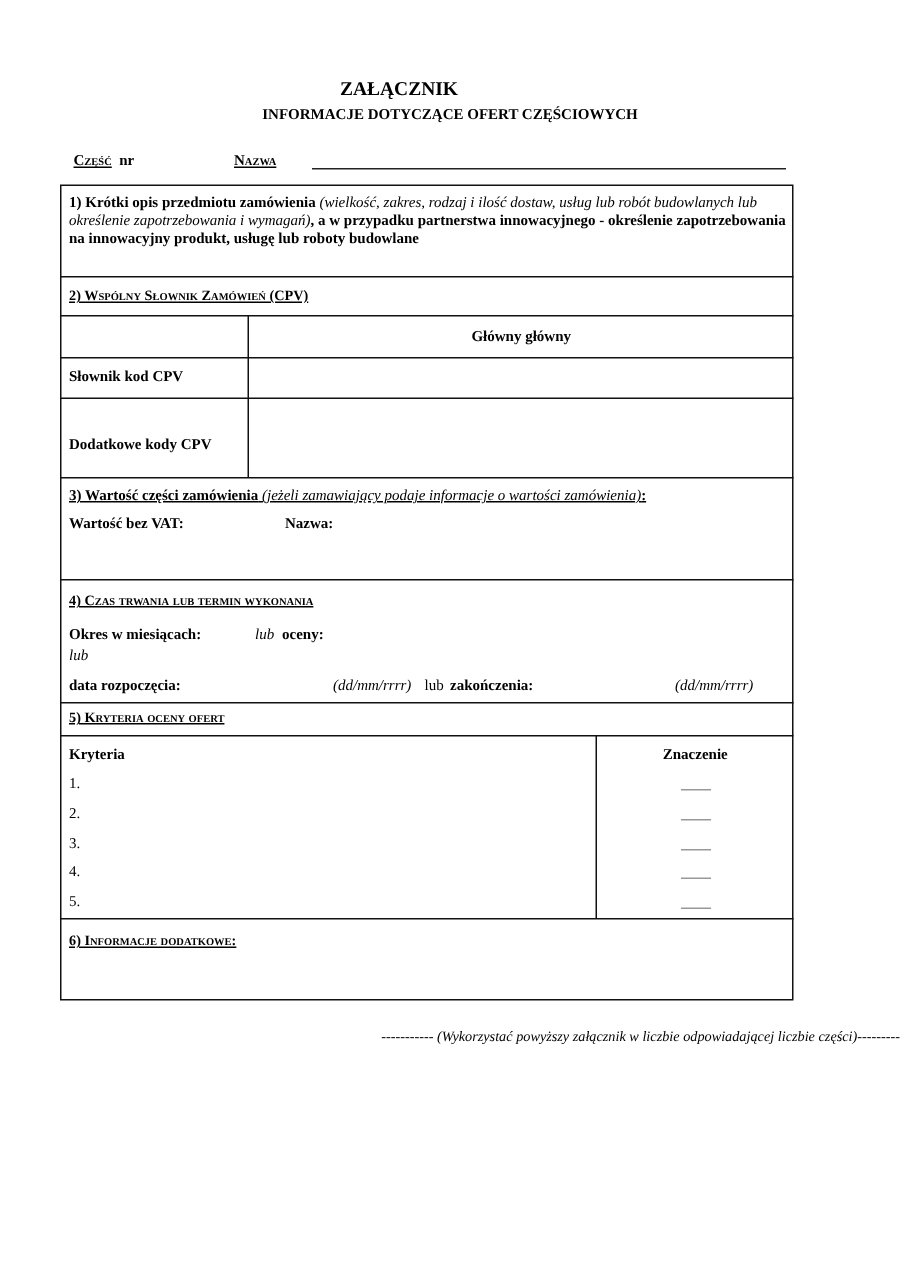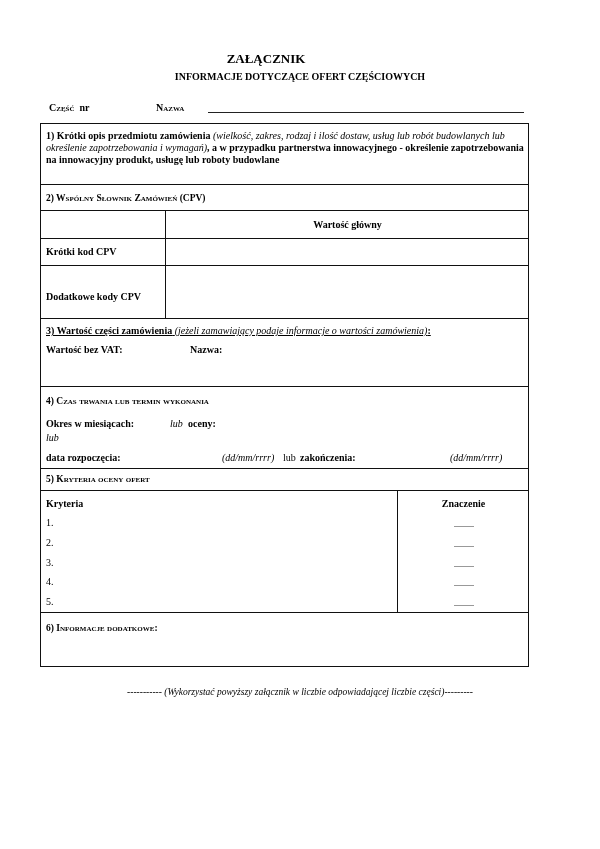--- a/index.html
+++ b/index.html
@@ -1,21 +1,21 @@
 <!DOCTYPE html>
 <html><head>
 <meta charset="utf-8">
 <style>
   html, body { margin:0; padding:0; background:#ffffff; }
   body { width:600px; height:849px; position:relative; overflow:hidden;
          font-family:"Liberation Serif", "DejaVu Serif", serif; color:#000; }
   .abs { position:absolute; }
   .b { font-weight:bold; }
   .i { font-style:italic; }
-  .sc { font-variant:small-caps; font-weight:bold; }
+  .sc { font-variant:small-caps; font-weight:bold;text-decoration:underline; }
   .title { left:0; width:532px; text-align:center; top:51px; font-size:13px; font-weight:bold; padding-left:-10px; }
   .subtitle { left:0; width:600px; text-align:center; top:71px; font-size:10px; font-weight:bold; }
   .fs10 { font-size:10px; line-height:12px; }
   .fs9 { font-size:9.5px; line-height:12px; }
   .hline { position:absolute; height:0; border-top:1.5px solid #111; }
   .vline { position:absolute; width:0; border-left:1.5px solid #111; }
   .frame { position:absolute; left:40px; top:123px; width:489px; height:544px; border:1.5px solid #111; box-sizing:border-box; }
   .blank { position:absolute; height:0; border-top:1px solid #999; width:20px; }
   .nazwa-line { position:absolute; left:208px; top:112px; width:316px; border-top:1px solid #222; }
 </style>
@@ -37,23 +37,23 @@
 <div class="abs fs10" style="left:46px; top:130px; width:478px;">
   <span class="b">1) Krótki opis przedmiotu zamówienia</span>
   <span class="i">(wielkość, zakres, rodzaj i ilość dostaw, usług lub robót budowlanych lub określenie zapotrzebowania i wymagań)</span><span class="b">, a w przypadku partnerstwa innowacyjnego - określenie zapotrzebowania na innowacyjny produkt, usługę lub roboty budowlane</span>
 </div>
 <div class="abs" style="left:40px; top:172px; width:489px; height:12px;"></div>
 <div class="hline" style="left:40px; top:184px; width:489px;"></div>
 
 <div class="abs fs9 sc" style="left:46px; top:192px;">2) Wspólny Słownik Zamówień (CPV)</div>
 <div class="hline" style="left:40px; top:210px; width:489px;"></div>
 <div class="vline" style="left:165px; top:210px; height:108px;"></div>
-<div class="abs fs10 b" style="left:166px; width:363px; text-align:center; top:219px;">Wartość główny</div>
+<div class="abs fs10 b" style="left:166px; width:363px; text-align:center; top:219px;">Główny główny</div>
 <div class="hline" style="left:40px; top:238px; width:489px;"></div>
-<div class="abs fs10 b" style="left:46px; top:246px;">Krótki kod CPV</div>
+<div class="abs fs10 b" style="left:46px; top:246px;">Słownik kod CPV</div>
 <div class="abs" style="left:167px; top:239px; width:361px; height:26px;"></div>
 <div class="hline" style="left:40px; top:265px; width:489px;"></div>
 <div class="abs fs10 b" style="left:46px; top:291px;">Dodatkowe kody CPV</div>
 <div class="abs" style="left:167px; top:266px; width:361px; height:52px;"></div>
 <div class="hline" style="left:40px; top:318px; width:489px;"></div>
 
 <div class="abs fs10" style="left:46px; top:325px;text-decoration:underline;">
   <span class="b">3) Wartość części zamówienia</span>
   <span class="i">(jeżeli zamawiający podaje informacje o wartości zamówienia)</span><span class="b">:</span>
 </div>
@@ -100,13 +100,13 @@
 <div class="blank" style="left:454px; top:526px;"></div>
 <div class="blank" style="left:454px; top:546px;"></div>
 <div class="blank" style="left:454px; top:566px;"></div>
 <div class="blank" style="left:454px; top:585px;"></div>
 <div class="blank" style="left:454px; top:605px;"></div>
 <div class="hline" style="left:40px; top:612px; width:489px;"></div>
 
 <div class="abs fs9 sc" style="left:46px; top:622px;">6) Informacje dodatkowe:</div>
 <div class="abs" style="left:42px; top:638px; width:485px; height:27px;"></div>
 
-<div class="abs fs9 i" style="left:0; width:600px; text-align:center; top:686px;">----------- (Wykorzystać powyższy załącznik w liczbie odpowiadającej liczbie części)---------</div>
+<div class="abs fs9 i" style="left:0; width:600px; text-align:right; top:686px;">----------- (Wykorzystać powyższy załącznik w liczbie odpowiadającej liczbie części)---------</div>
 
 </body></html>

